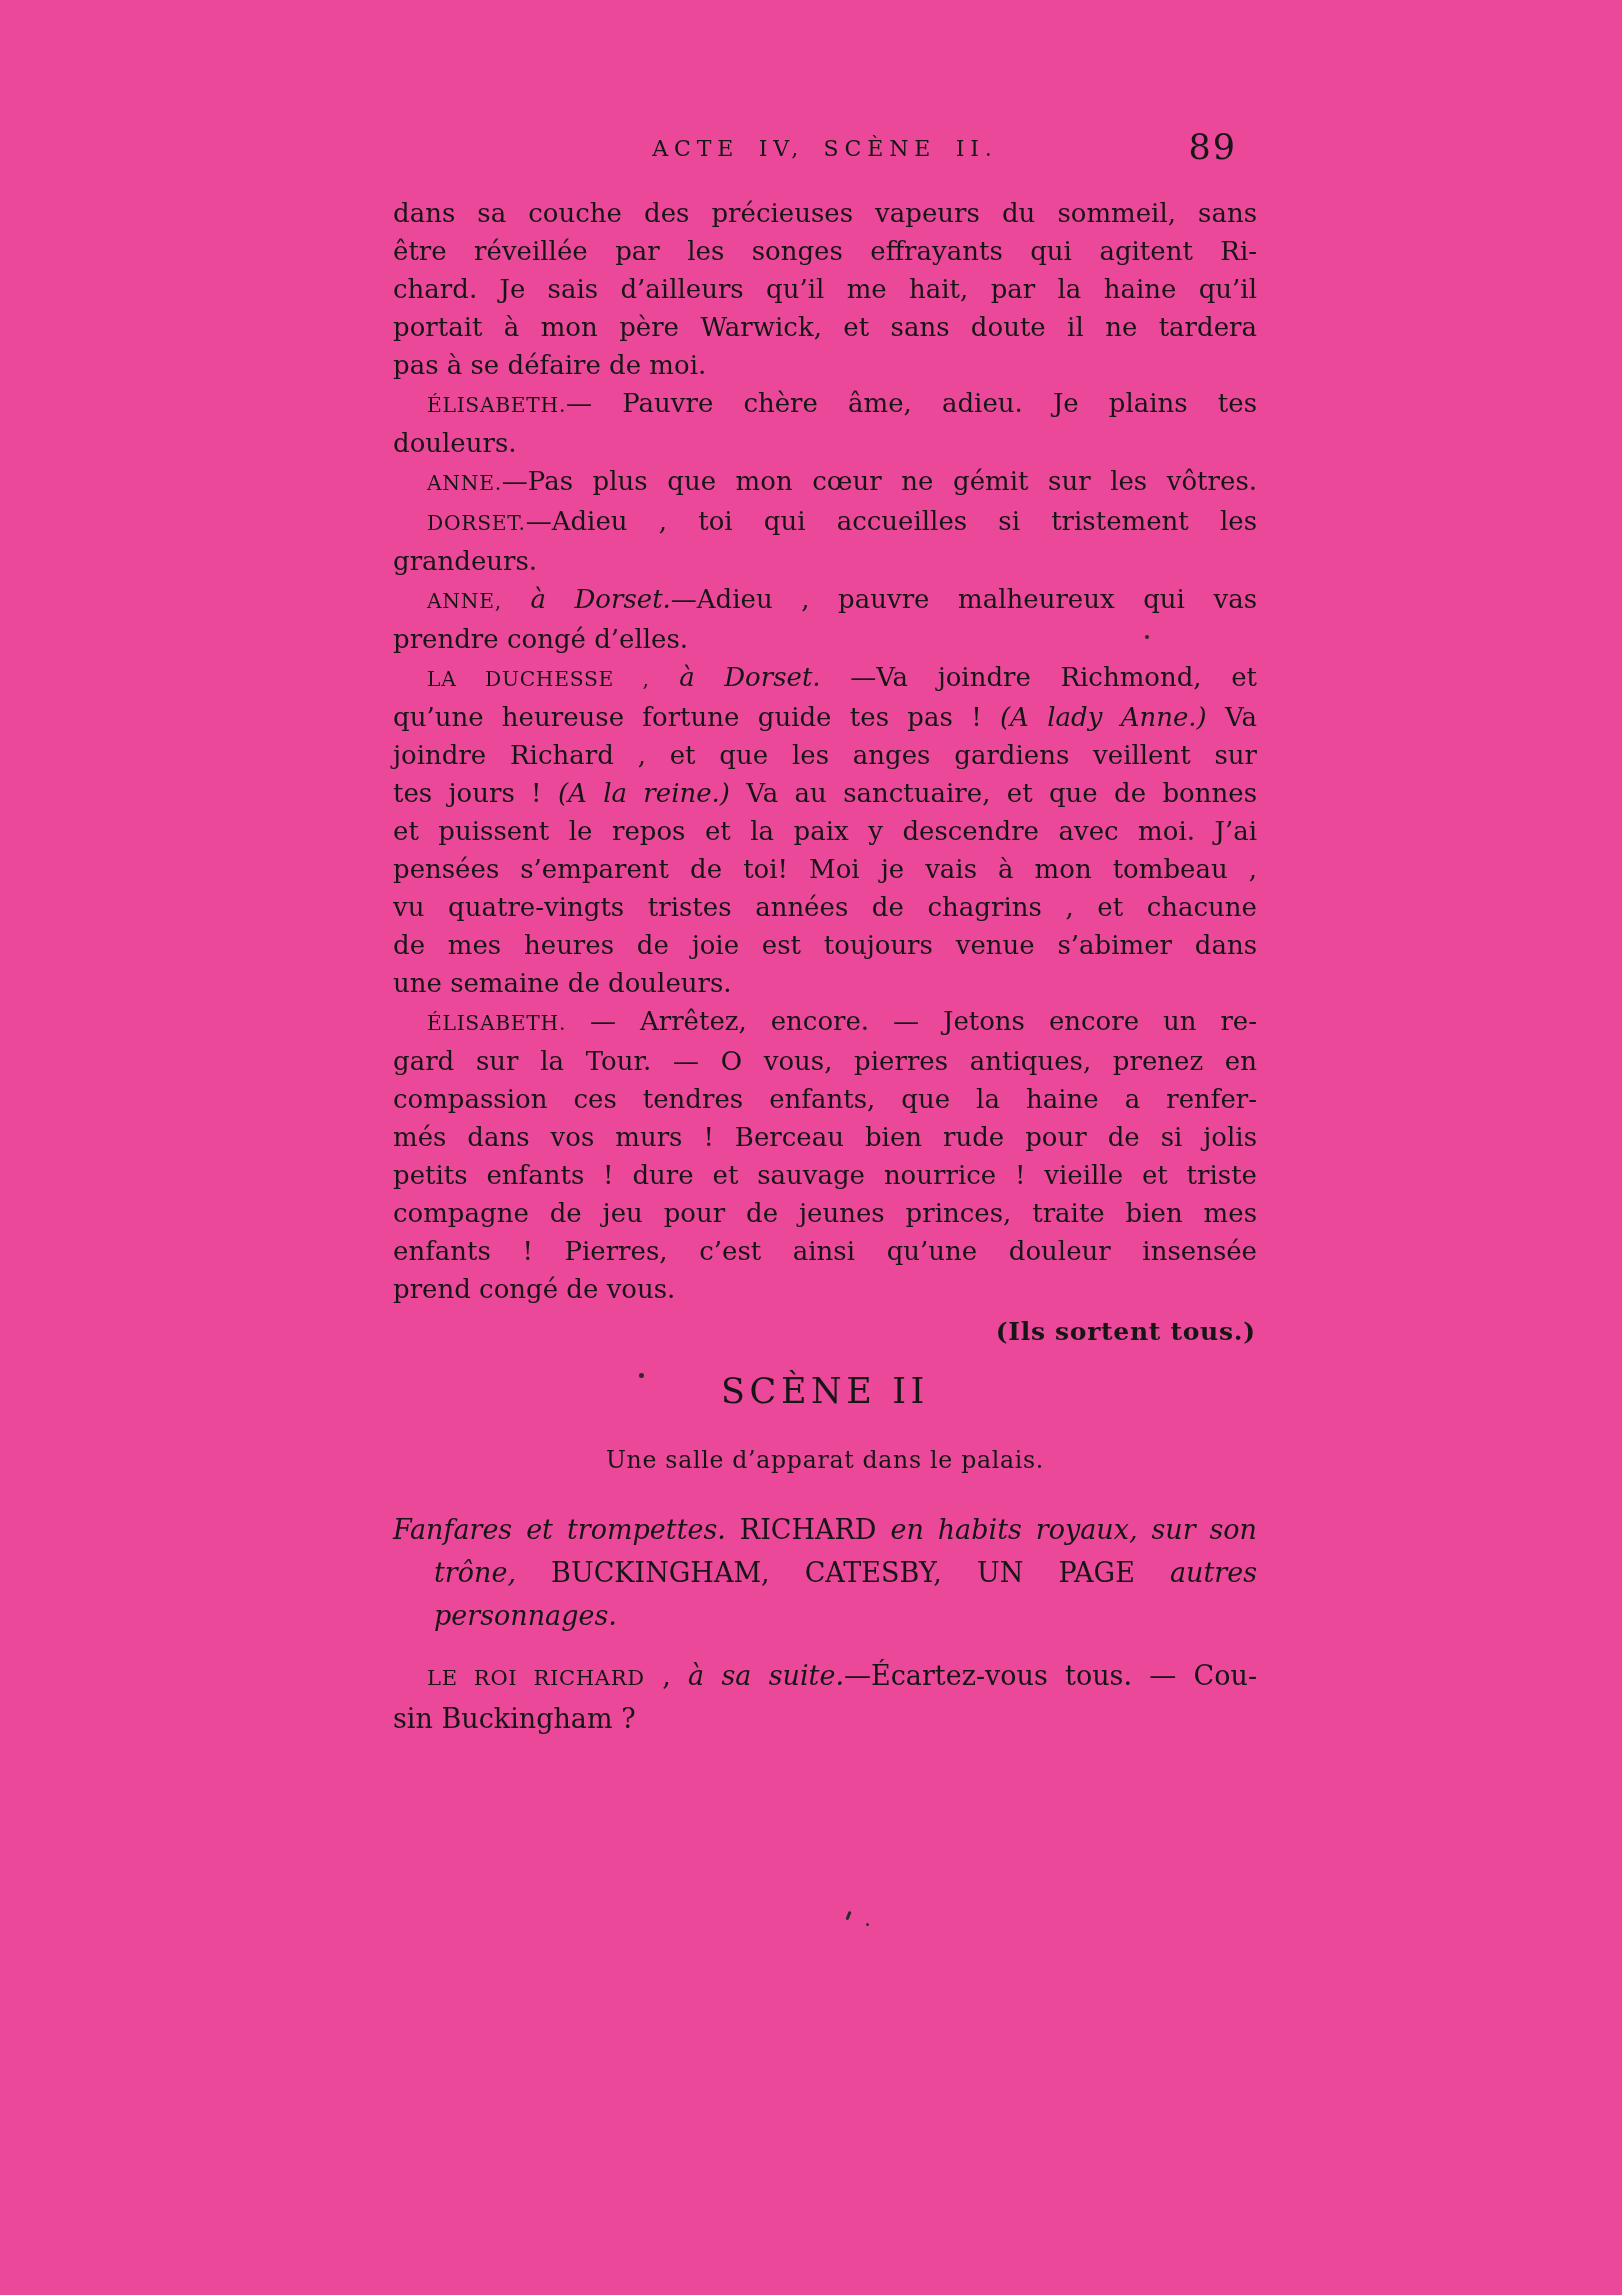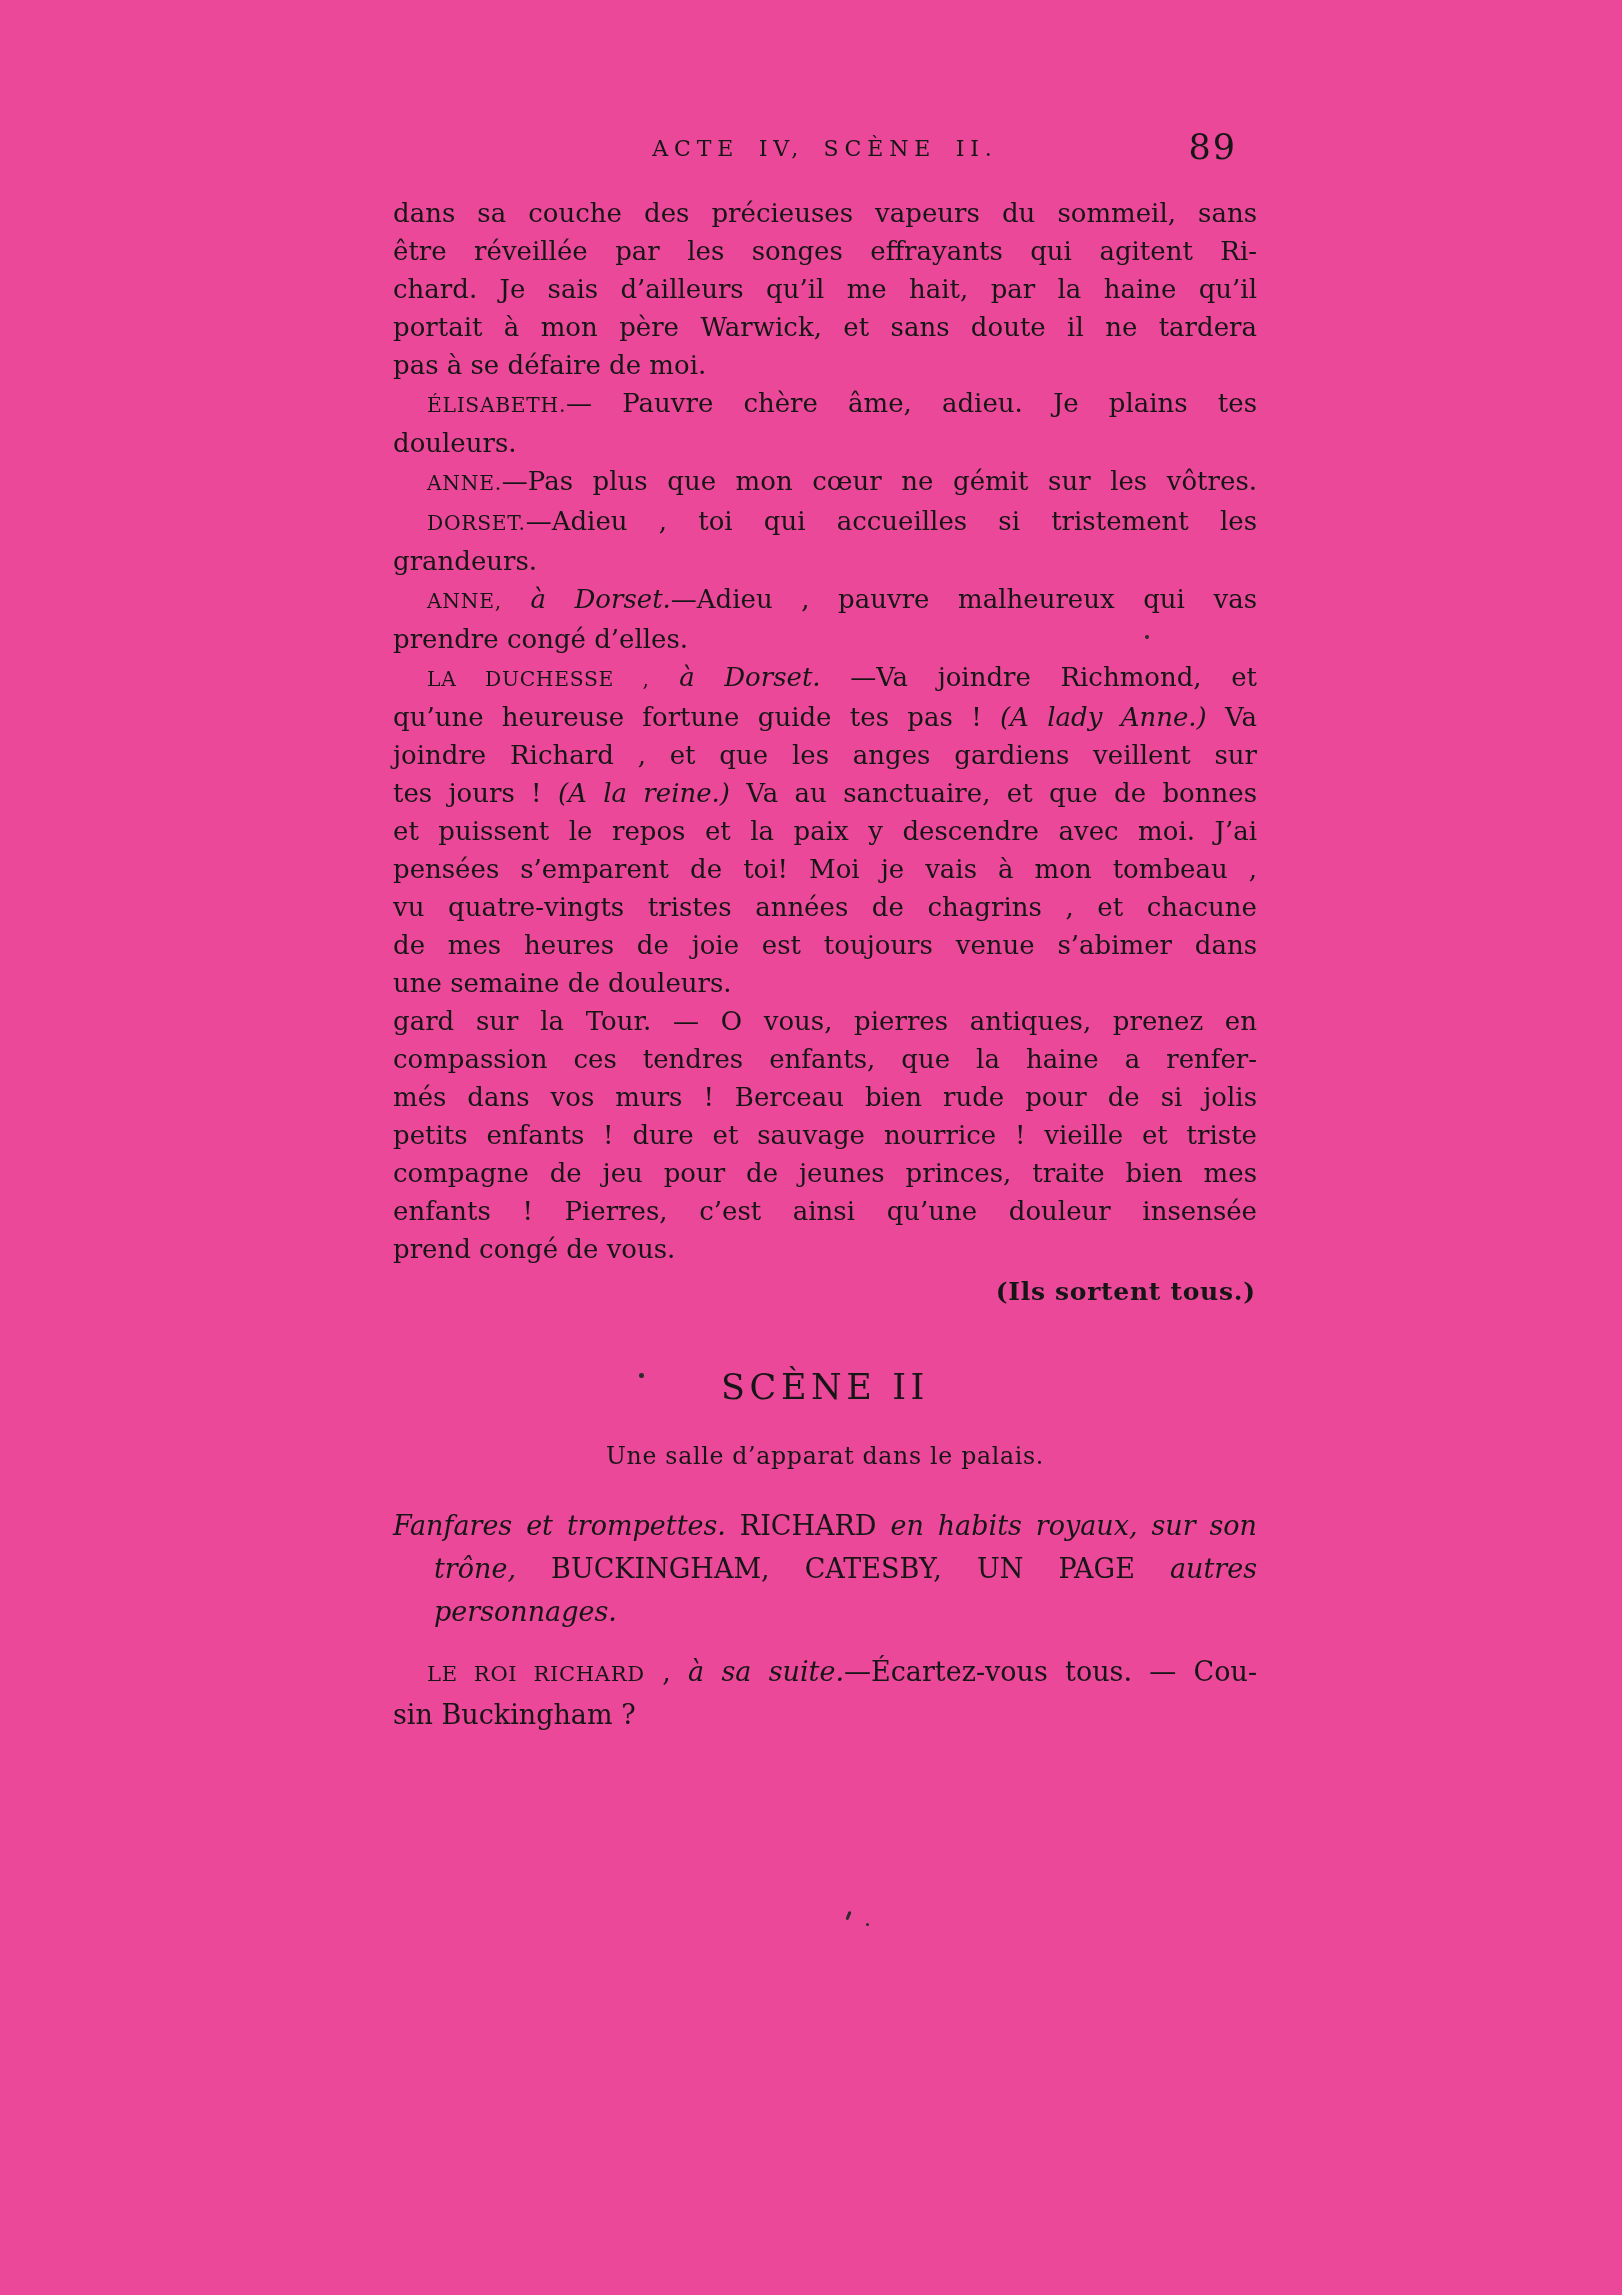--- a/index.html
+++ b/index.html
@@ -29,21 +29,21 @@
   .ln.j { text-align: justify; text-align-last: justify; }
   .ind { text-indent: 34px; }
   .hang { padding-left: 41px; }
   .sc { font-size: 0.78em; letter-spacing: 0.7px; }
   .it { font-style: italic; }
   .exit-line {
     margin-top: 5px; font-size: 25px; line-height: 38px;
     text-align: right; font-weight: 600; letter-spacing: 0.7px; padding-right: 1.3px;
   }
   .scene-heading {
-    margin-top: 56px; font-size: 35px; line-height: 41px;
+    margin-top: 20px; font-size: 35px; line-height: 41px;
     text-align: center; letter-spacing: 4.6px;
   }
   .scene-setting {
     margin-top: 34px; font-size: 23.6px; line-height: 29px;
     text-align: center; letter-spacing: 0.7px;
   }
   .stagedir { margin-top: 33px; }
   .stagedir .ln { font-size: 27px; line-height: 43px; }
   .king { margin-top: 18.3px; }
   .king .ln { font-size: 27px; line-height: 41px; }
@@ -81,20 +81,21 @@
         <div class="ln"><span>prendre congé d’elles.</span></div>
         <div class="ln j ind"><span class="sc">LA DUCHESSE ,</span><span class="it"> à Dorset. </span><span>—Va joindre Richmond, et</span></div>
         <div class="ln j"><span>qu’une heureuse fortune guide tes pas ! </span><span class="it">(A lady Anne.)</span><span> Va</span></div>
         <div class="ln j"><span>joindre Richard , et que les anges gardiens veillent sur</span></div>
         <div class="ln j"><span>tes jours ! </span><span class="it">(A la reine.)</span><span> Va au sanctuaire, et que de bonnes</span></div>
         <div class="ln j"><span>et puissent le repos et la paix y descendre avec moi. J’ai</span></div>
         <div class="ln j"><span>pensées s’emparent de toi! Moi je vais à mon tombeau ,</span></div>
         <div class="ln j"><span>vu quatre-vingts tristes années de chagrins , et chacune</span></div>
         <div class="ln j"><span>de mes heures de joie est toujours venue s’abimer dans</span></div>
         <div class="ln"><span>une semaine de douleurs.</span></div>
+        <div class="ln j ind"><span class="sc">ÉLISABETH.</span><span> — Arrêtez, encore. — Jetons encore un re-</span></div>
         <div class="ln j"><span>gard sur la Tour. — O vous, pierres antiques, prenez en</span></div>
         <div class="ln j"><span>compassion ces tendres enfants, que la haine a renfer-</span></div>
         <div class="ln j"><span>més dans vos murs ! Berceau bien rude pour de si jolis</span></div>
         <div class="ln j"><span>petits enfants ! dure et sauvage nourrice ! vieille et triste</span></div>
         <div class="ln j"><span>compagne de jeu pour de jeunes princes, traite bien mes</span></div>
         <div class="ln j"><span>enfants ! Pierres, c’est ainsi qu’une douleur insensée</span></div>
         <div class="ln"><span>prend congé de vous.</span></div>
       </div>
 
     <div class="exit-line">(Ils sortent tous.)</div>

